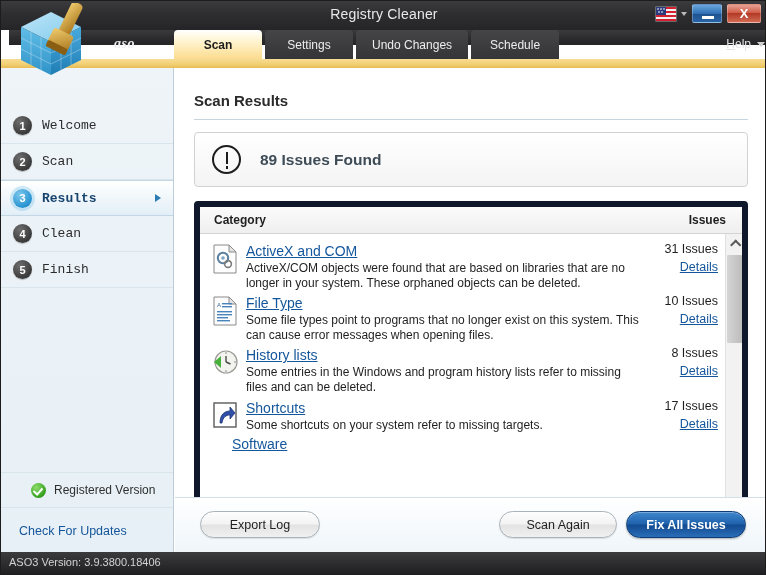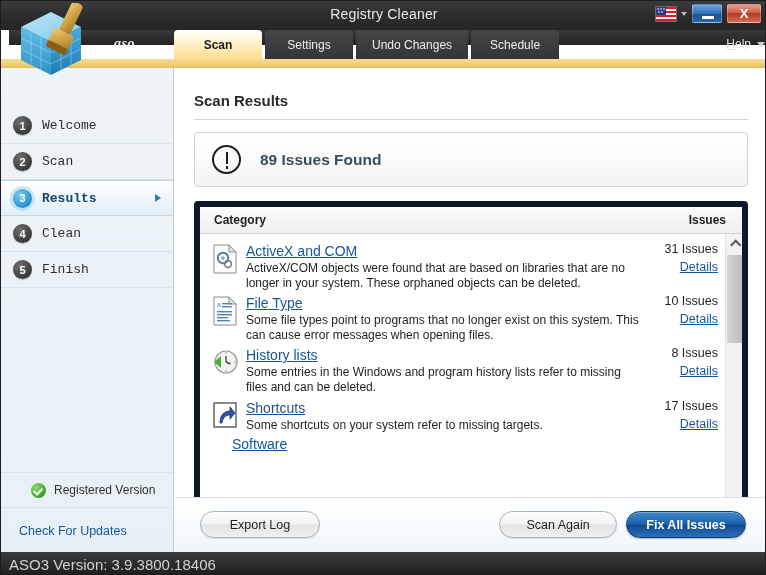--- a/index.html
+++ b/index.html
@@ -527,21 +527,21 @@
     left: 0; bottom: 0;
     width: 766px;
     height: 22px;
     background: linear-gradient(to bottom, #3b3b3d 0%, #2c2c2e 55%, #202022 100%);
     z-index: 25;
   }
   .status-text {
     position: absolute;
     left: 8px; top: 4px;
     color: #d2d2d3;
-    font-size: 15px;
+    font-size: 11px;
   }
   .watermark {
     position: absolute;
     right: 6px; top: 3px;
     color: rgba(215,215,215,.45);
     font-family: "Liberation Serif", serif;
     font-style: italic;
     font-weight: bold;
     font-size: 12px;
     letter-spacing: -0.3px;

